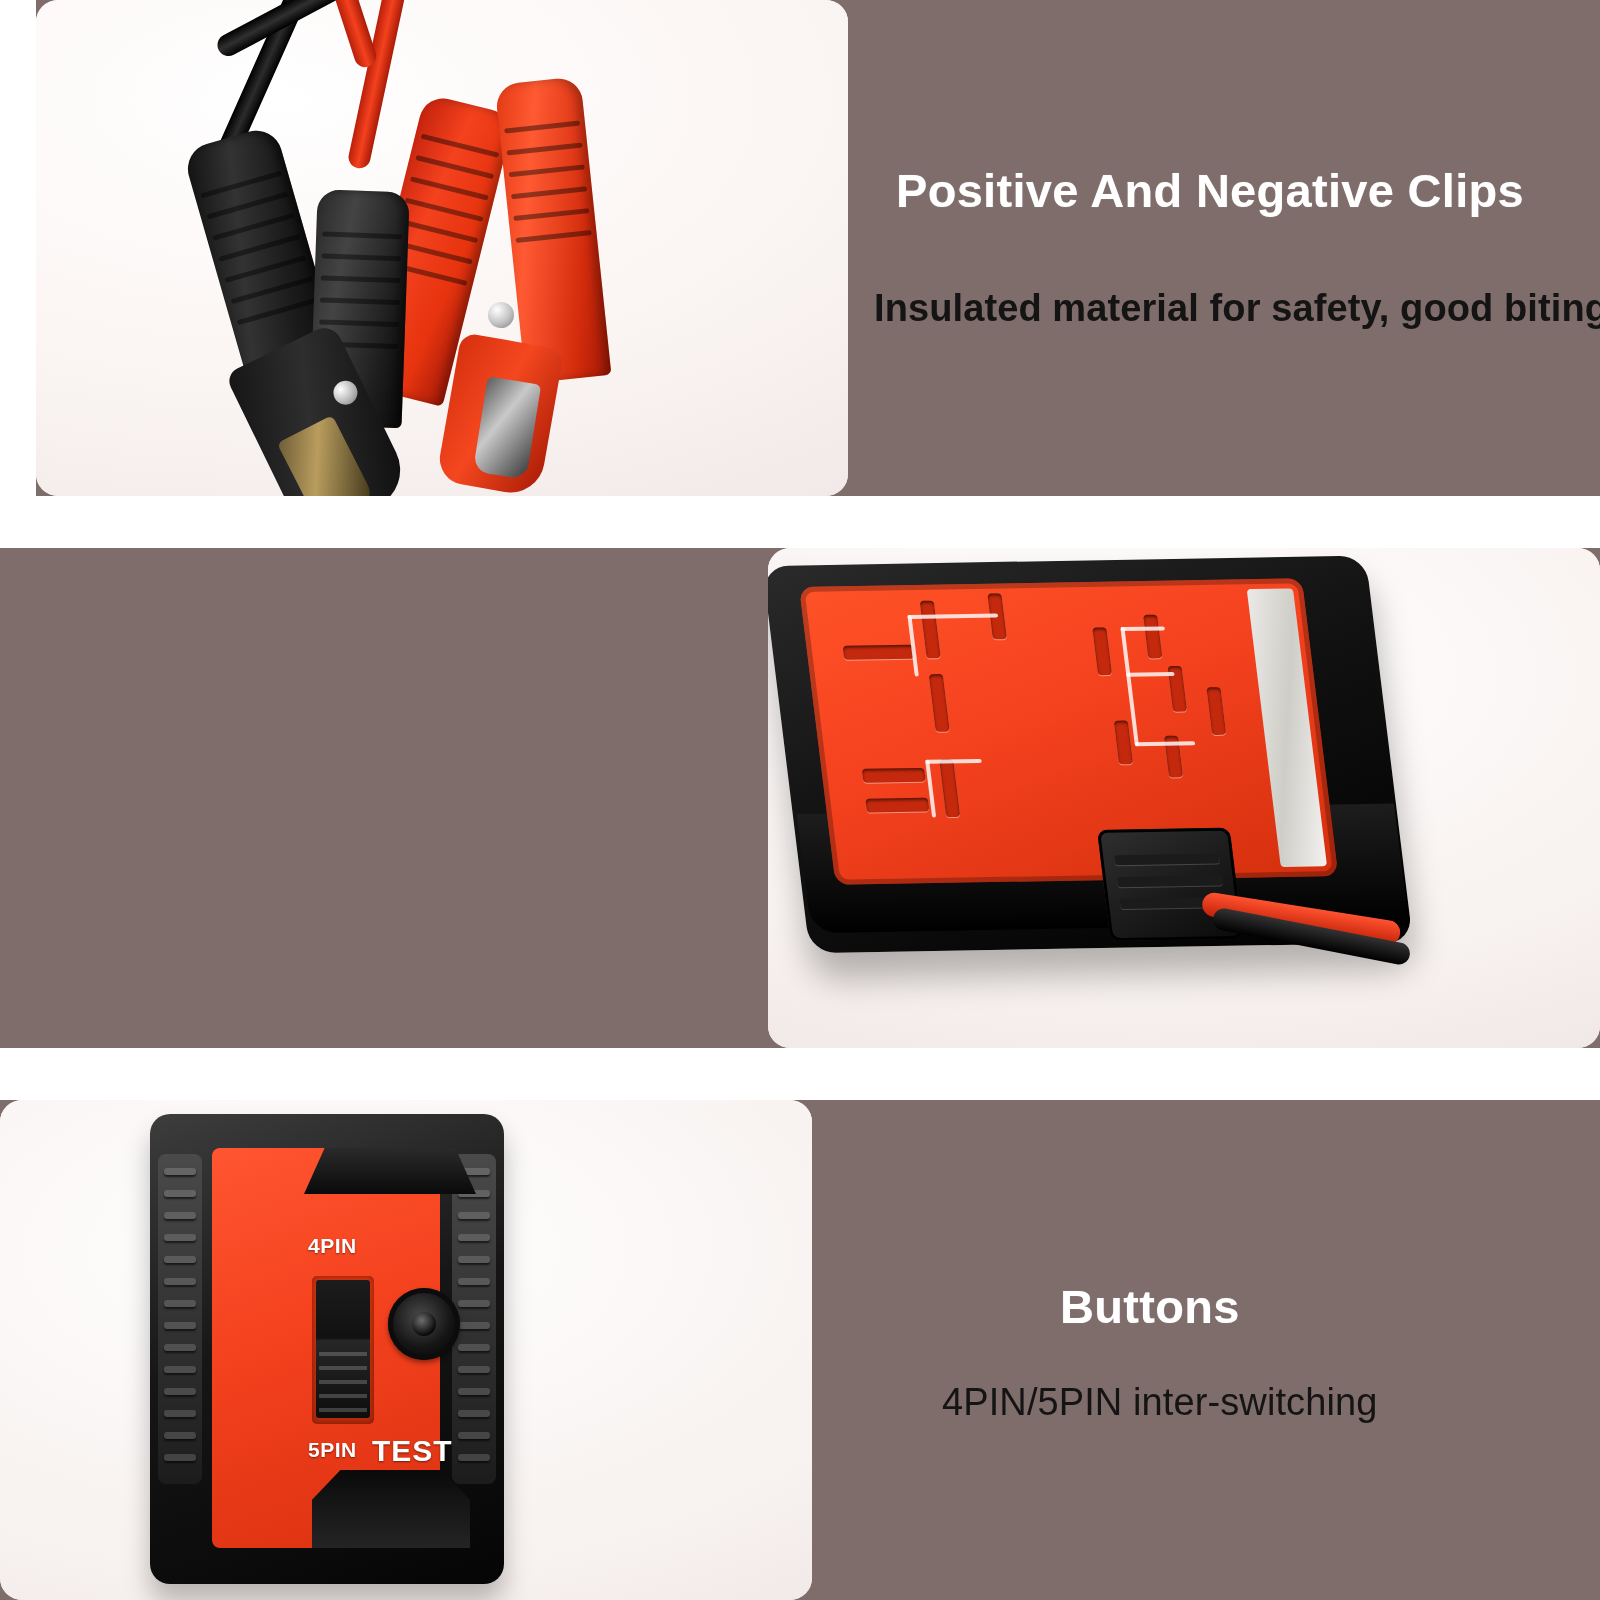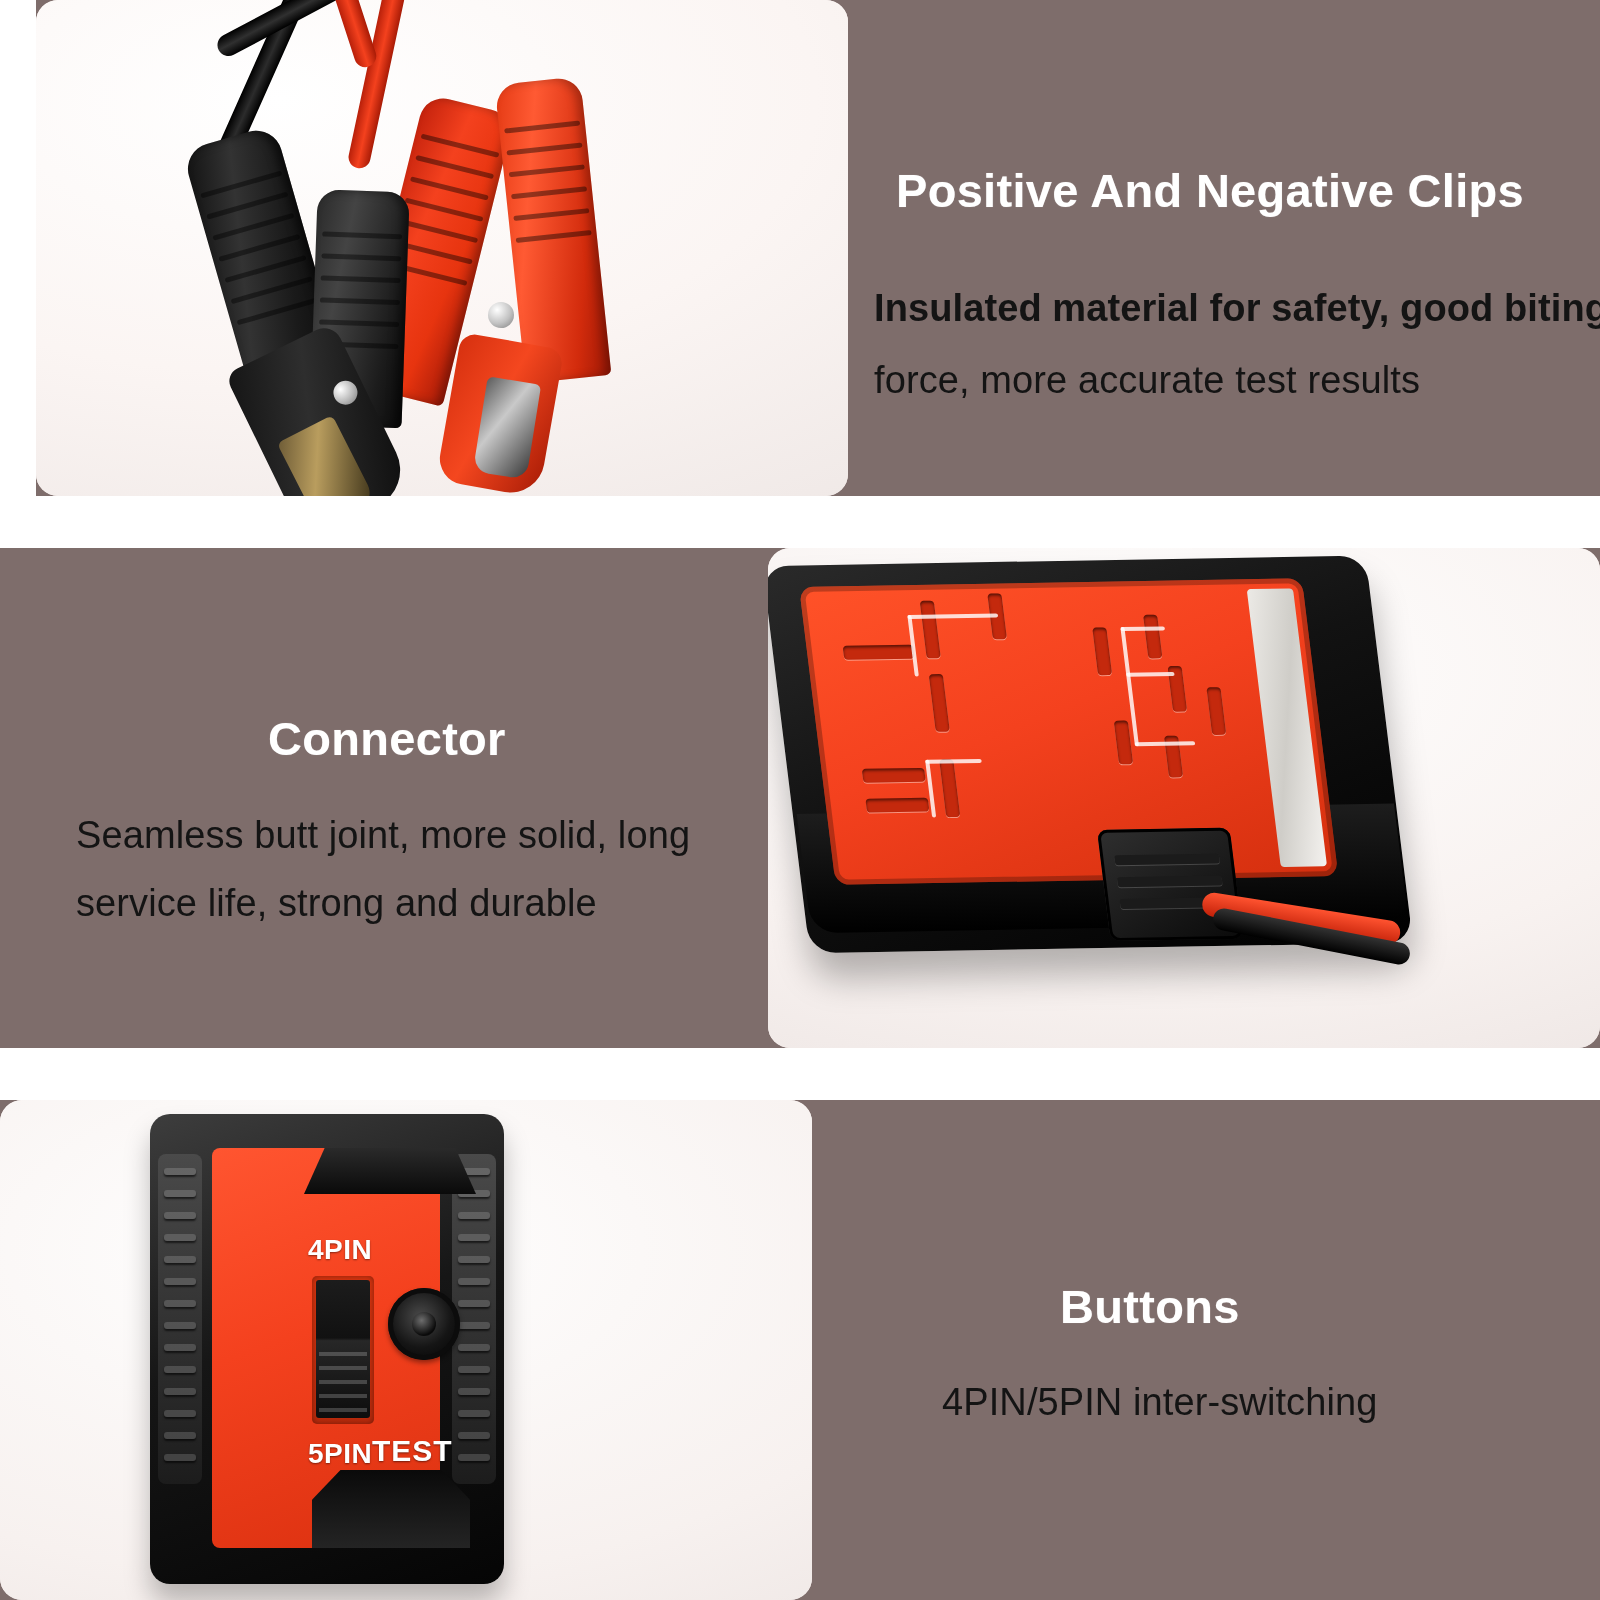--- a/index.html
+++ b/index.html
@@ -203,21 +203,21 @@
     position:absolute;left:92px;top:0;width:172px;height:46px;
     background:linear-gradient(180deg,#2a2a2a,#0a0a0a);
     clip-path:polygon(12% 0,88% 0,100% 100%,0 100%);
   }
   .device .notch-bot{
     position:absolute;left:100px;bottom:0;width:158px;height:78px;
     background:linear-gradient(0deg,#242424,#0a0a0a);
     clip-path:polygon(0 38%,18% 0,82% 0,100% 38%,100% 100%,0 100%);
   }
   .device .sw-label{
-    position:absolute;color:#fff;font-weight:700;font-size:28px;letter-spacing:.5px;
+    position:absolute;color:#fff;font-weight:700;font-size:21px;letter-spacing:.5px;
     text-shadow:0 1px 2px rgba(0,0,0,.45);
   }
   .device .sw-label.pin4{left:96px;top:86px;}
   .device .sw-label.pin5{left:96px;top:290px;}
   .device .switch-well{
     position:absolute;left:100px;top:128px;width:62px;height:148px;
     background:linear-gradient(180deg,#d8340f,#b92a0c);border-radius:5px;
     box-shadow:inset 0 0 6px rgba(0,0,0,.4);
   }
   .device .switch-knob{
@@ -308,31 +308,25 @@
           <div class="nose"></div>
           <div class="metal"></div>
           <div class="rivet"></div>
         </div>
       </div>
     </div>
 
     <div class="copy" style="left:812px;width:788px;">
       <h2 class="title" style="left:48px;top:124px;">Positive And Negative Clips</h2>
       <p class="bodyline" style="left:26px;top:249px;font-weight:bold;">Insulated material for safety, good biting</p>
-      <p class="bodyline" style="left:26px;top:321px;">force, more accurate test results</p>
     </div>
   </section>
 
   <section class="panel p2">
 
-    <div class="copy" style="left:0;width:768px;">
-      <h2 class="title" style="left:268px;top:124px;">Connector</h2>
-      <p class="bodyline" style="left:76px;top:228px;">Seamless butt joint, more solid, long</p>
-      <p class="bodyline" style="left:76px;top:296px;">service life, strong and durable</p>
-    </div>
 
     <div class="photo right p2">
       <div class="tester-scene">
         <div class="tester">
           <div class="shell"></div>
           <div class="shell-side"></div>
 
           <div class="face">
             <div class="label-strip"></div>
 

